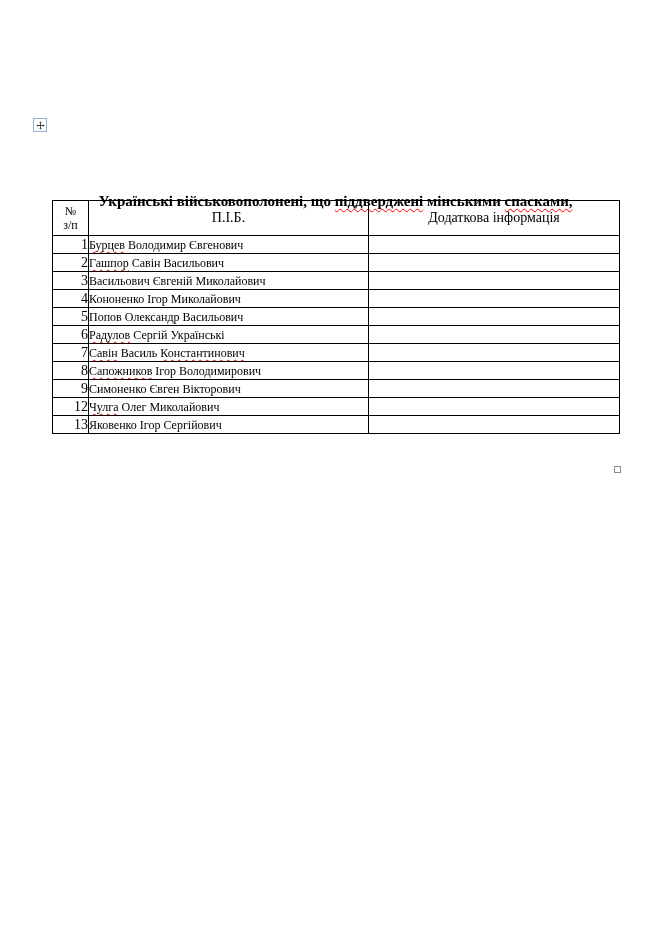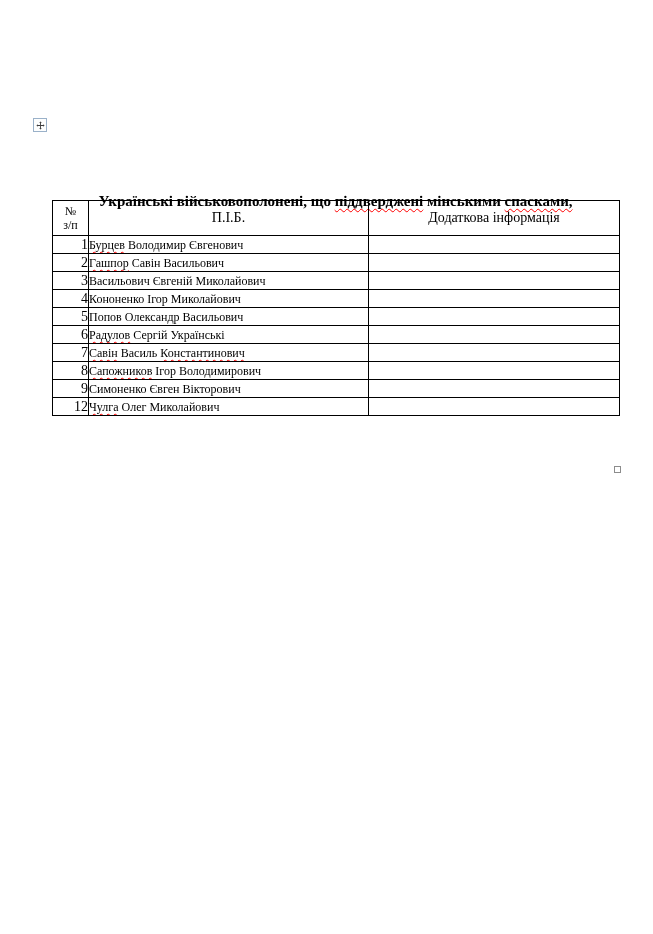--- a/index.html
+++ b/index.html
@@ -148,18 +148,23 @@
         <tr>
           <td class="num">9</td>
           <td class="name"><span>Симоненко Євген Вікторович</span></td>
           <td class="info"></td>
         </tr>
         <tr>
           <td class="num">12</td>
           <td class="name"><span class="sp">Чулга</span><span> Олег Миколайович</span></td>
           <td class="info"></td>
         </tr>
+        <tr>
+          <td class="num">13</td>
+          <td class="name"><span>Яковенко Ігор Сергійович</span></td>
+          <td class="info"></td>
+        </tr>
       </tbody>
   </table>
 
   <div class="resize-handle"></div>
 
 </div>
 
 </body></html>

